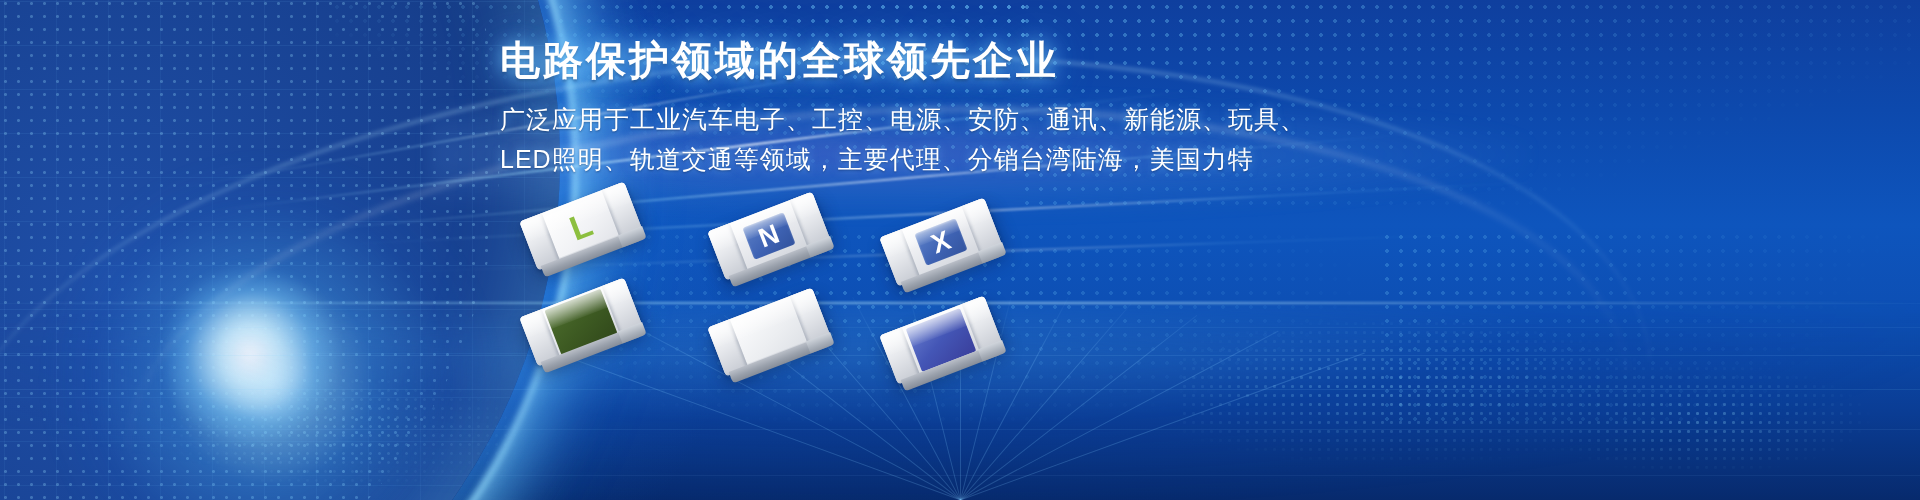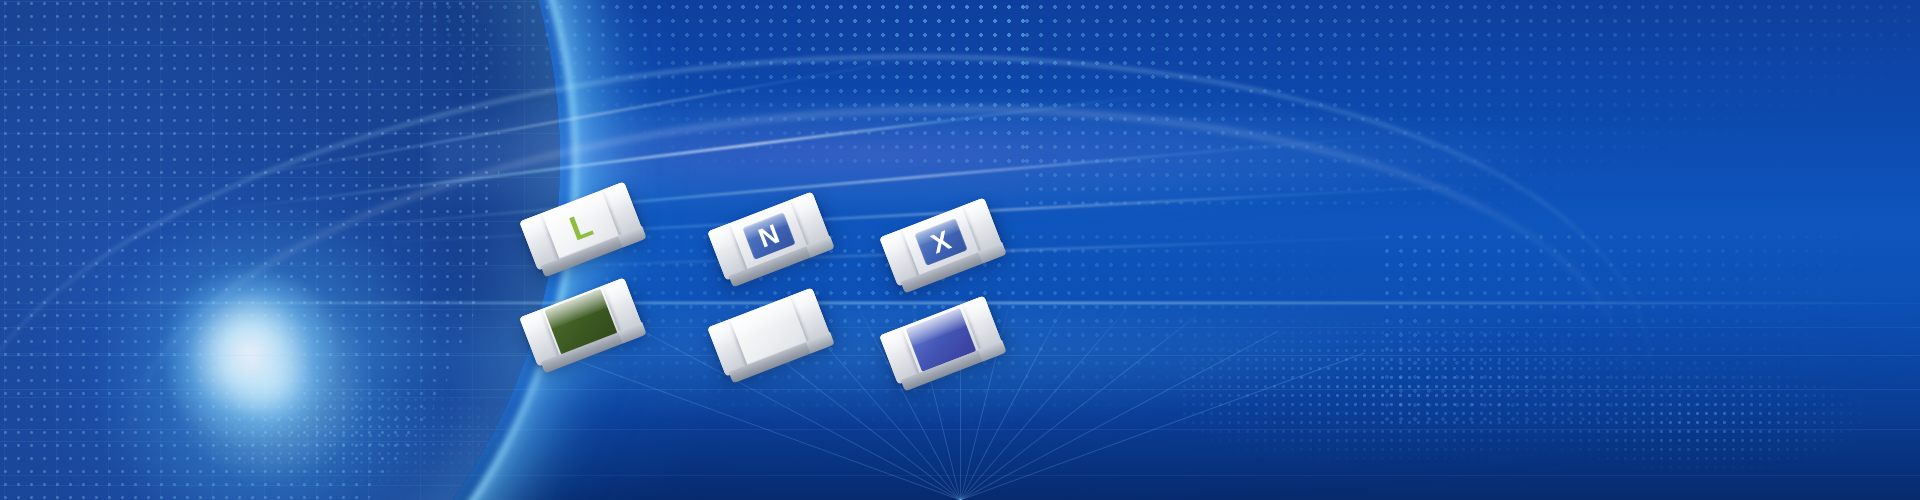--- a/index.html
+++ b/index.html
@@ -222,20 +222,25 @@
     <div class="floor-v" style="left:960px;height:300px;transform:rotate(-52deg);"></div>
     <div class="floor-v" style="left:960px;height:360px;transform:rotate(62deg);"></div>
     <div class="floor-v" style="left:960px;height:360px;transform:rotate(-62deg);"></div>
     <div class="floor-v" style="left:960px;height:430px;transform:rotate(70deg);"></div>
     <div class="floor-v" style="left:960px;height:430px;transform:rotate(-70deg);"></div>
   </div>
   <div class="horizon"></div>
   <div class="worldmap"></div>
   <div class="worldmap2"></div>
 
+  <div class="copy">
+    <h1 class="headline">电路保护领域的全球领先企业</h1>
+    <p class="subline">广泛应用于工业汽车电子、工控、电源、安防、通讯、新能源、玩具、</p>
+    <p class="subline">LED照明、轨道交通等领域，主要代理、分销台湾陆海，美国力特</p>
+  </div>
 
   <div class="chips">
 
     <div class="chip" style="left:10px;top:12px;">
       <div class="chip-glow"></div>
       <div class="body"></div>
       <div class="pad" style="background:linear-gradient(150deg,#ffffff 0%,#f1f2f5 60%,#e2e4e9 100%);"></div>
       <div class="cap l"></div>
       <div class="cap r"></div>
       <div class="side"></div>

